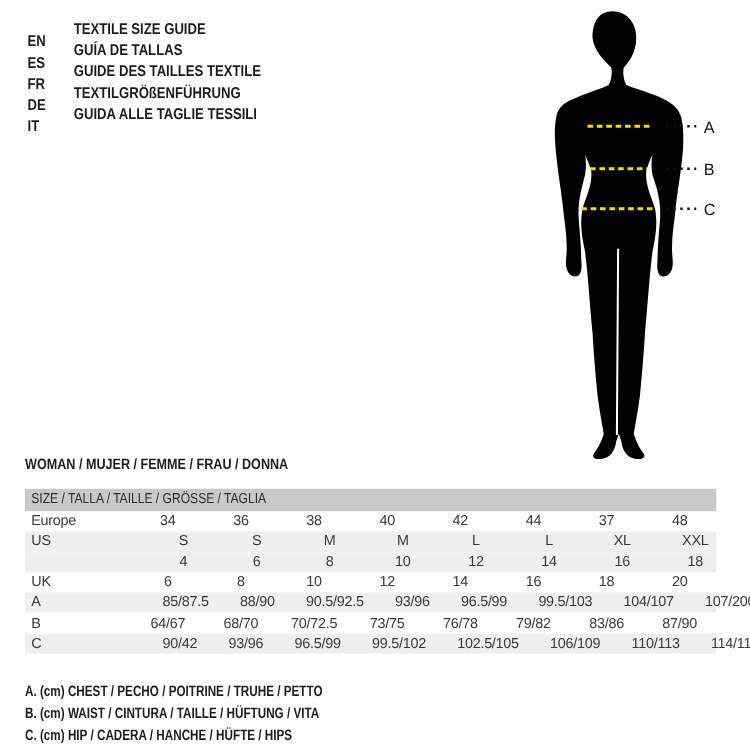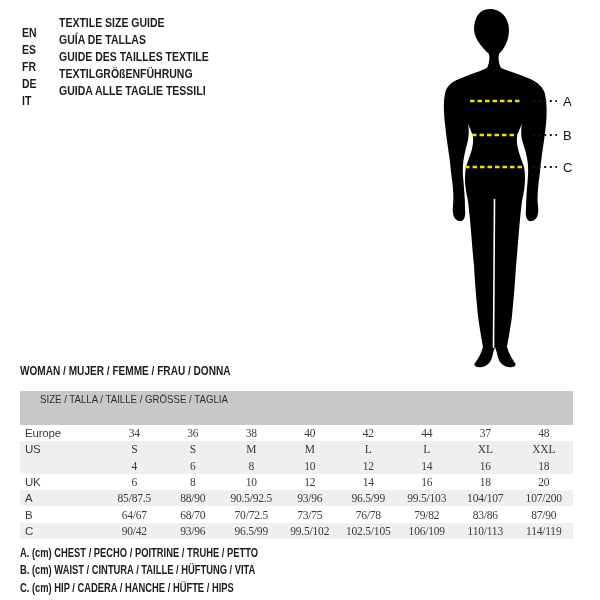--- a/index.html
+++ b/index.html
@@ -18,31 +18,31 @@
   
   .figure-svg { position:absolute; left:400px; top:0; }
   .figure-svg text { font-family:"Liberation Sans", sans-serif; fill:#141414; font-size:13px; }
 
   
   .gender-title { position:absolute; left:20px; top:364px; font-weight:bold; font-size:12px; }
 
   
   .size-table { position:absolute; left:20px; top:391px; width:553px; }
   .table-header {
-    background:var(--header-bg,#c8c8c8); height:34px; line-height:17px;
-    padding-left:20px; font-size:11.5px; color:#2e2e2e;text-decoration:underline;
+    background:var(--header-bg,#c8c8c8); height:18px; line-height:17px;
+    padding-left:5px; font-size:11.5px; color:#2e2e2e;text-decoration:underline;
   }
   .trow {
     display:grid; grid-template-columns:85px repeat(8,1fr);
     height:16.3px; align-items:center; font-size:11.5px; color:#3a3a3a;
     letter-spacing:-0.2px;
   }
-  .trow.shaded { background:var(--shaded-row-bg,#efefef); }
+  .trow.shaded { background:var(--shaded-row-bg,#efefef);gap:25px; }
   .cell-label { padding-left:5px; }
-  .cell-val { text-align:center;font-family:Liberation Serif, serif; }
+  .cell-val { text-align:center; }
 
   
   .legend-block { position:absolute; left:20px; top:543px; }
   .legend-line { height:17.2px; display:flex; align-items:flex-end; font-weight:bold; font-size:12px; }
 </style>
 </head>
 <body>
 
 <div class="canvas">
 

